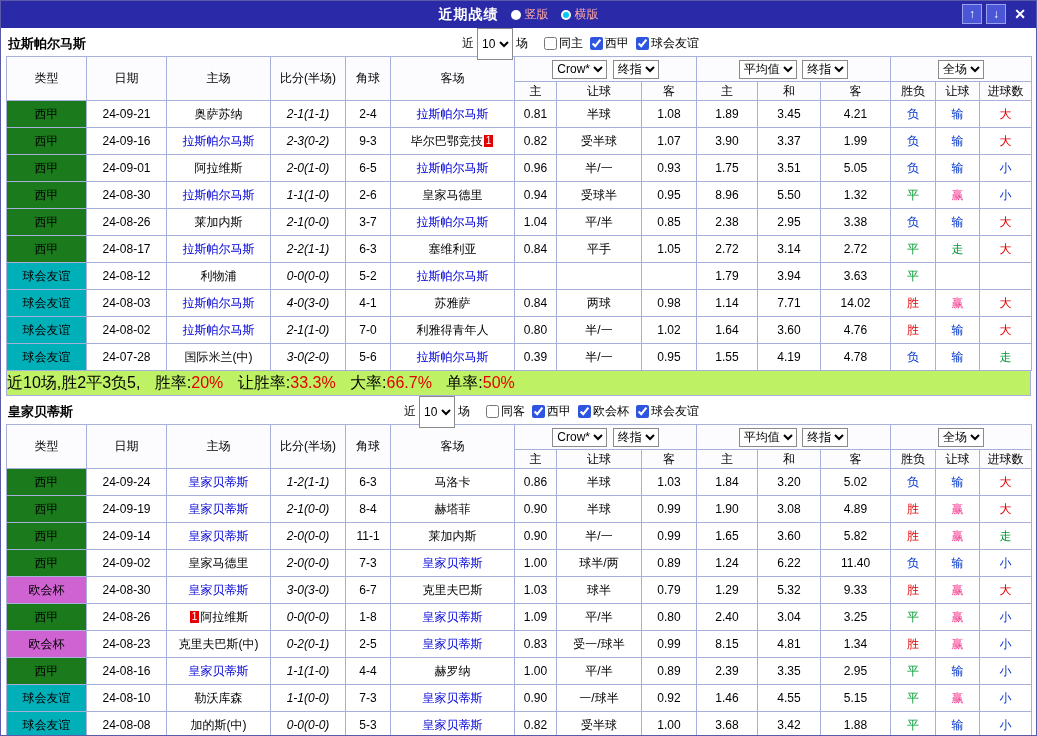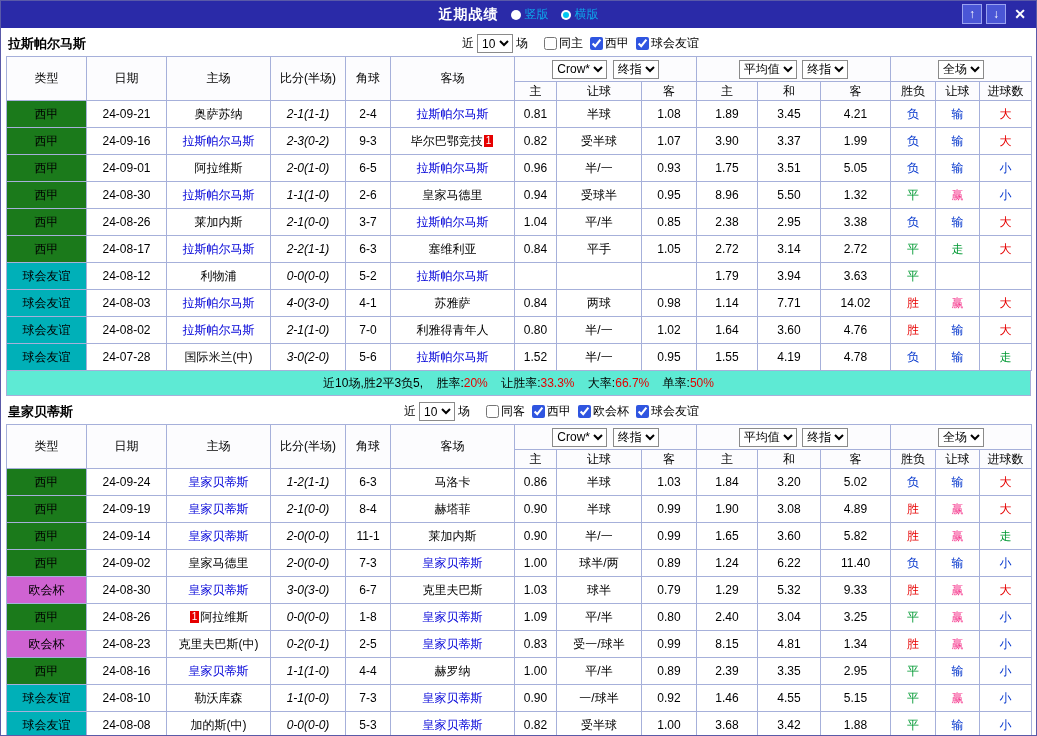--- a/index.html
+++ b/index.html
@@ -3,51 +3,51 @@
 <meta charset="utf-8">
 <style>
   html,body{margin:0;padding:0;}
   body{font-family:"Liberation Sans","DejaVu Sans",sans-serif;background:#fff;}
   .page{width:1037px;height:736px;box-sizing:border-box;overflow:hidden;background:#fff;border:1px solid #5a5aa8;}
 
   
   .titlebar{height:27px;background:#2a2aa8;display:flex;align-items:center;position:relative;}
   .title-group{margin:0 auto;display:flex;align-items:center;gap:12px;}
   .page-title{color:#fff;font-size:14px;font-weight:bold;letter-spacing:1px;}
-  .radio-opt{display:flex;align-items:center;gap:4px;color:#0ea5e9;font-size:12px;cursor:pointer;}
+  .radio-opt{display:flex;align-items:center;gap:4px;color:#fca5a5;font-size:12px;cursor:pointer;}
   .radio{display:inline-block;width:10px;height:10px;border-radius:50%;background:#fff;position:relative;}
   .radio.selected::after{content:'';position:absolute;left:2px;top:2px;width:6px;height:6px;border-radius:50%;background:#00c8f0;}
   .titlebar-buttons{position:absolute;right:6px;top:3px;display:flex;gap:4px;align-items:center;}
   .tb-btn{width:20px;height:20px;background:#4a56d6;border:1px solid #9aa2f0;color:#fff;font-size:12px;line-height:16px;padding:0;cursor:pointer;}
   .tb-close{width:20px;height:20px;background:transparent;border:none;color:#fff;font-size:14px;font-weight:bold;line-height:18px;padding:0;cursor:pointer;}
 
   
   .panel{margin:3px 5px 0 5px;}
   .section-head{height:25px;position:relative;}
   .team-name{position:absolute;left:2px;top:4px;font-size:13px;font-weight:bold;color:#000;}
   .filters{position:absolute;right:332px;top:2px;height:21px;display:flex;align-items:center;font-size:12px;color:#000;gap:3px;}
-  .filters select{font-size:12px;height:19px;border:1px solid #8a8a8a;background:#fff;font-family:inherit;}
+  .filters select{font-size:12px;height:32px;border:1px solid #8a8a8a;background:#fff;font-family:inherit;}
   .cbs{display:flex;align-items:center;margin-left:6px;}
   .cbs label{display:flex;align-items:center;margin-left:7px;cursor:pointer;}
   .cbs input{width:13px;height:13px;margin:0 2px 0 0;accent-color:#2f55e0;}
 
   
   table.grid{width:100%;border-collapse:collapse;table-layout:fixed;border:1px solid #8a93c8;padding-left:13px;}
   .grid th,.grid td{border:1px solid #a6b0da;font-size:12px;font-weight:normal;text-align:center;padding:0 1px;white-space:nowrap;overflow:hidden;color:#000;}
   .grid thead th{background:#fcfcfe;}
   .grid thead tr.hrow1 th{height:24px;}
   .grid thead tr.hrow2 th{height:18px;}
   .grid tbody td{height:26px;background:#fff;}
   .sel-cell select{font-size:12px;height:19px;border:1px solid #8a8a8a;background:#fff;font-family:inherit;margin:0 1px;}
   .type-cell{color:#fff;}
   .focus{color:#0000d8;}
   .score{color:#e60000;font-style:italic;}
   .badge{display:inline-block;background:#e60000;color:#fff;font-size:10px;line-height:12px;padding:0 2px;margin:0 1px;vertical-align:1px;}
 
-  .summary{border:1px solid #a6b0da;border-top:none;height:24px;line-height:24px;text-align:center;font-size:12px;color:#000;background:#5eead4;}
+  .summary{border:1px solid #a6b0da;border-top:none;height:24px;line-height:24px;text-align:left;font-size:16px;color:#000;background:#bef264;}
   .summary .red{color:#e60000;font-style:normal;font-weight:normal;}
   .stat{margin-left:10px;}
 </style>
 </head>
 <body>
 
 <div class="page">
 
   <div class="titlebar">
     <div class="title-group">
@@ -296,21 +296,21 @@
             <td class="res" style="color: rgb(0, 51, 204);">输</td>
             <td class="res" style="color: rgb(230, 0, 0);">大</td>
           </tr>
           <tr>
             <td class="type-cell" style="background: rgb(0, 176, 184);">球会友谊</td>
             <td>24-07-28</td>
             <td><span><span>国际米兰(中)</span></span></td>
             <td class="score">3-0(2-0)</td>
             <td>5-6</td>
             <td><span><span class="focus">拉斯帕尔马斯</span></span></td>
-            <td>1.52</td>
+            <td>0.39</td>
             <td>半/一</td>
             <td>0.95</td>
             <td>1.55</td>
             <td>4.19</td>
             <td>4.78</td>
             <td class="res" style="color: rgb(0, 51, 204);">负</td>
             <td class="res" style="color: rgb(0, 51, 204);">输</td>
             <td class="res" style="color: rgb(0, 153, 51);">走</td>
           </tr>
         </tbody>

